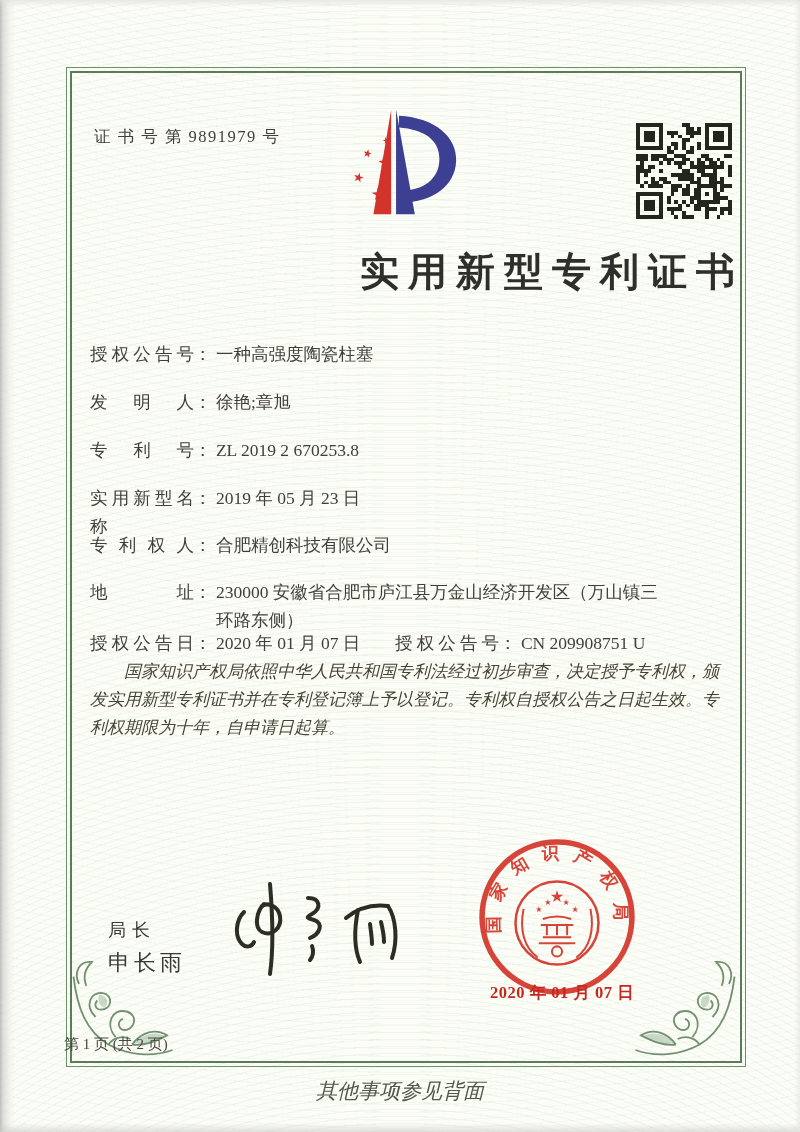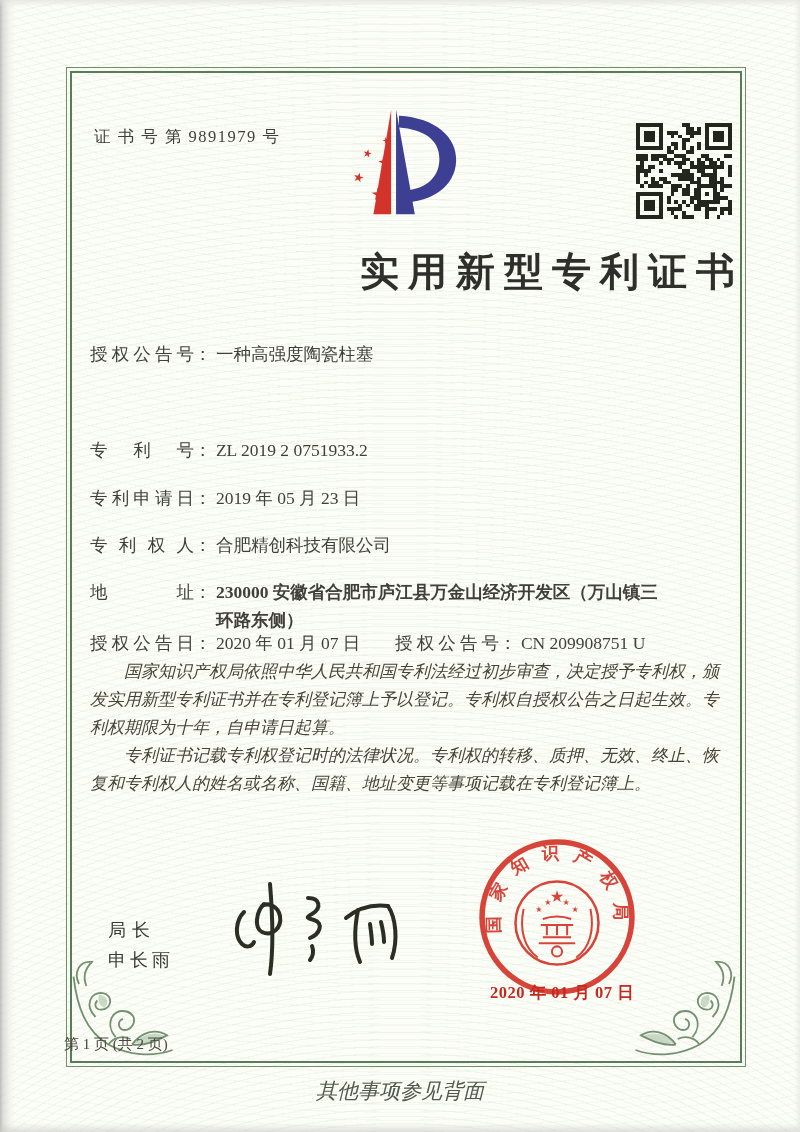--- a/index.html
+++ b/index.html
@@ -28,29 +28,29 @@
   .cert-no{position:absolute;left:94px;top:126px;font-size:16.5px;letter-spacing:1.5px;color:#413f3a;}
   .logo{position:absolute;left:337px;top:103px;width:128px;height:118px;}
   .qr{position:absolute;left:636px;top:123px;width:96px;height:96px;}
   .title{position:absolute;left:64px;top:245px;width:680px;text-align:right;
     font-size:39px;font-weight:bold;letter-spacing:9px;color:#2e2e2a;}
 
   .frow{position:absolute;left:90px;width:640px;font-size:17.5px;line-height:28px;color:#403f3a;}
   .flabel{display:inline-block;width:104px;text-align:justify;text-align-last:justify;vertical-align:top;}
   .fcolon{vertical-align:top;}
   .fvalue{vertical-align:top;}
-  .av{display:inline-block;width:446px;font-weight:bold;}
+  .av{display:inline-block;width:446px;}
   .pair2{position:absolute;left:305px;top:0;white-space:nowrap;}
 
   .body-text{position:absolute;left:90px;top:658px;width:636px;font-size:17px;line-height:28px;
     font-style:italic;color:#474336;}
   .body-text p{margin:0;text-indent:2em;font-style:italic;}
 
   .sign-title{position:absolute;left:108px;top:918px;font-size:18px;letter-spacing:6px;color:#3a3a36;font-family:Liberation Mono, monospace;}
-  .sign-name{position:absolute;left:108px;top:948px;font-size:18px;letter-spacing:4px;color:#3a3a36;}
+  .sign-name{position:absolute;left:108px;top:948px;font-size:22px;letter-spacing:4px;color:#3a3a36;}
   .signature{position:absolute;left:212px;top:868px;width:215px;height:118px;}
 
   .seal{position:absolute;left:476px;top:836px;width:162px;height:162px;opacity:.93;}
   .seal-date{position:absolute;left:490px;top:982px;font-size:16.5px;letter-spacing:.5px;color:#c6281f;font-weight:bold;}
 
   .page-no{position:absolute;left:64px;top:1035px;width:680px;text-align:left;font-size:15px;color:#48483f;}
   .back-note{position:absolute;left:0;top:1077px;width:800px;text-align:center;font-size:21px;
     font-style:italic;color:#4f584a;}
 
   .flourish{position:absolute;width:110px;height:112px;}
@@ -429,44 +429,46 @@
         <rect x="18" y="24" width="1" height="1" fill="#22261c"></rect>
         <rect x="21" y="24" width="1" height="1" fill="#22261c"></rect>
       </svg>
   </div>
 
   <div class="title">实用新型专利证书</div>
 
   <div class="frow" style="top:340px">
     <span class="flabel">授权公告号</span><span class="fcolon">：</span> <span class="fvalue">一种高强度陶瓷柱塞</span>
   </div>
+  <div class="frow" style="top:388px">
+    <span class="flabel">发明人</span><span class="fcolon">：</span> <span class="fvalue">徐艳;章旭</span>
+  </div>
   <div class="frow" style="top:436px">
-    <span class="flabel">专利号</span><span class="fcolon">：</span> <span class="fvalue">ZL 2019 2 0751933.2</span>
+    <span class="flabel">专利号</span><span class="fcolon">：</span> <span class="fvalue">ZL 2019 2 670253.8</span>
   </div>
   <div class="frow" style="top:484px">
-    <span class="flabel">专利申请日</span><span class="fcolon">：</span> <span class="fvalue">2019 年 05 月 23 日</span>
+    <span class="flabel">实用新型名称</span><span class="fcolon">：</span> <span class="fvalue">2019 年 05 月 23 日</span>
   </div>
   <div class="frow" style="top:531px">
     <span class="flabel">专利权人</span><span class="fcolon">：</span> <span class="fvalue">合肥精创科技有限公司</span>
   </div>
   <div class="frow" style="top:578px">
     <span class="flabel">地址</span><span class="fcolon">：</span> <span class="fvalue av">230000 安徽省合肥市庐江县万金山经济开发区（万山镇三环路东侧）</span>
   </div>
   <div class="frow" style="top:629px">
     <span>
       <span class="flabel">授权公告日</span><span class="fcolon">：</span> <span class="fvalue">2020 年 01 月 07 日</span>
     </span>
     <span class="pair2">
       <span class="flabel">授权公告号</span><span class="fcolon">：</span> <span class="fvalue">CN 209908751 U</span>
     </span>
   </div>
 
   <div class="body-text">
     <p>国家知识产权局依照中华人民共和国专利法经过初步审查，决定授予专利权，颁发实用新型专利证书并在专利登记簿上予以登记。专利权自授权公告之日起生效。专利权期限为十年，自申请日起算。</p>
-    <p>专利证书记载专利权登记时的法律状况。专利权的转移、质押、无效、终止、恢复和专利权人的姓名或名称、国籍、地址变更等事项记载在专利登记簿上。</p>
   </div>
 
   <div class="sign-title">局长</div>
   <div class="sign-name">申长雨</div>
 
   <svg class="signature" viewBox="0 0 215 118">
     <g fill="none" stroke="#2c2e24" stroke-width="4" stroke-linecap="round" stroke-linejoin="round">
       <path d="M32,44 C24,52 22,68 30,76 C34,80 40,79 42,74"></path>
       <path d="M52,36 C44,44 42,60 50,64 C60,69 70,60 68,48 C66,38 56,34 50,38"></path>
       <path d="M58,16 C60,40 62,78 58,106"></path>

